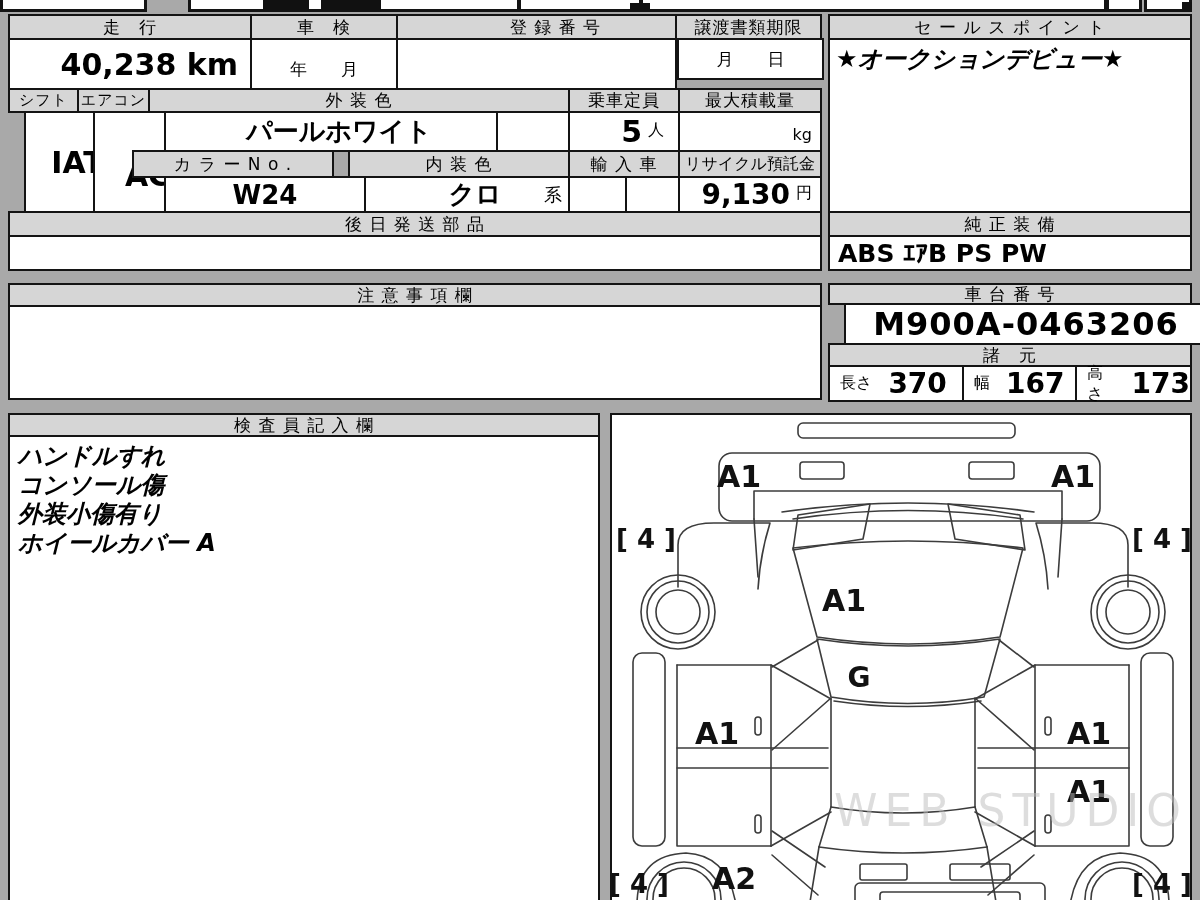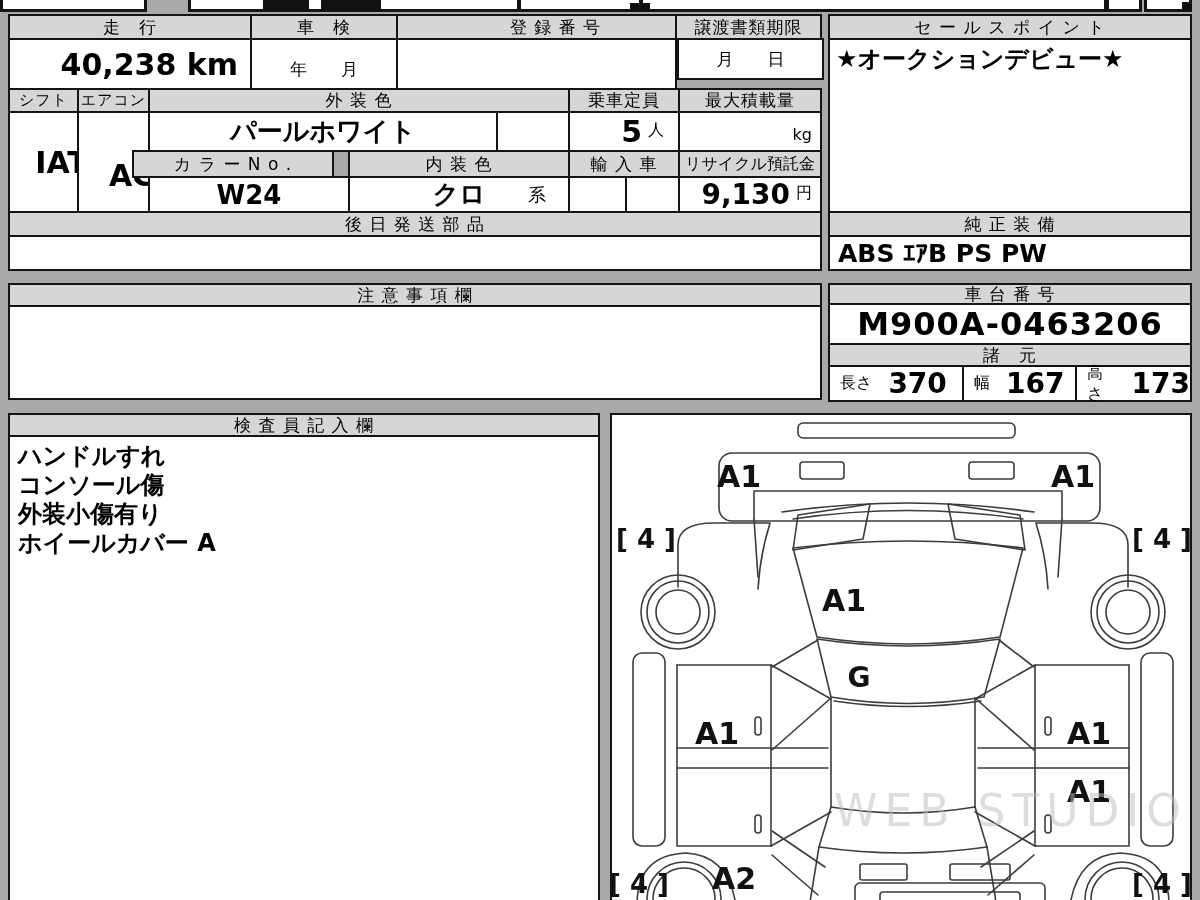--- a/index.html
+++ b/index.html
@@ -9,31 +9,31 @@
     font-family:"DejaVu Sans","Liberation Sans",sans-serif;color:#000;
   }
   .cell{
     position:absolute;box-sizing:border-box;background:#fff;
     border:2px solid #141414;
   }
   .hdr{
     background:#d6d6d6;display:flex;align-items:center;justify-content:center;
     font-size:17px;letter-spacing:1px;white-space:nowrap;overflow:hidden;
   }
-  .val-c{display:flex;align-items:center;justify-content:center;}
+  .val-c{display:flex;align-items:center;justify-content:center;margin-left:16px;}
   .val-r{display:flex;align-items:center;justify-content:flex-end;}
   .val-b{display:flex;align-items:flex-end;justify-content:center;padding-bottom:7px;}
   .big{font-weight:bold;font-size:30px;white-space:nowrap;padding-left:36px;}
   .med{font-weight:bold;font-size:26px;white-space:nowrap;}
   .sm{font-size:17px;}
   .unit{font-size:16px;margin-left:6px;margin-bottom:2px;}
   .strip{position:absolute;box-sizing:border-box;background:#fff;
     border:3px solid #141414;border-top:none;top:0;height:12px;}
   .smudge{position:absolute;background:#111;}
-  .list{padding:5px 8px;font-size:24px;font-weight:bold;line-height:29px;}
+  .list{padding:5px 8px;font-size:24px;font-weight:bold;line-height:29px;font-style:italic;}
   .list div{white-space:nowrap;}
   .spec{display:flex;align-items:center;padding-left:10px;gap:16px;}
   .spec .lab{font-size:16px;}
   .spec .num{font-weight:bold;font-size:28px;}
   #diagram-box{position:absolute;left:610px;top:413px;width:582px;height:492px;
     box-sizing:border-box;border:2px solid #141414;background:#fff;overflow:hidden;}
   #diagram-box svg{position:absolute;left:0;top:0;}
   #watermark{
     position:absolute;left:222px;top:370px;font-size:44px;letter-spacing:7px;
     color:#bdbdbd;opacity:.5;white-space:nowrap;pointer-events:none;

